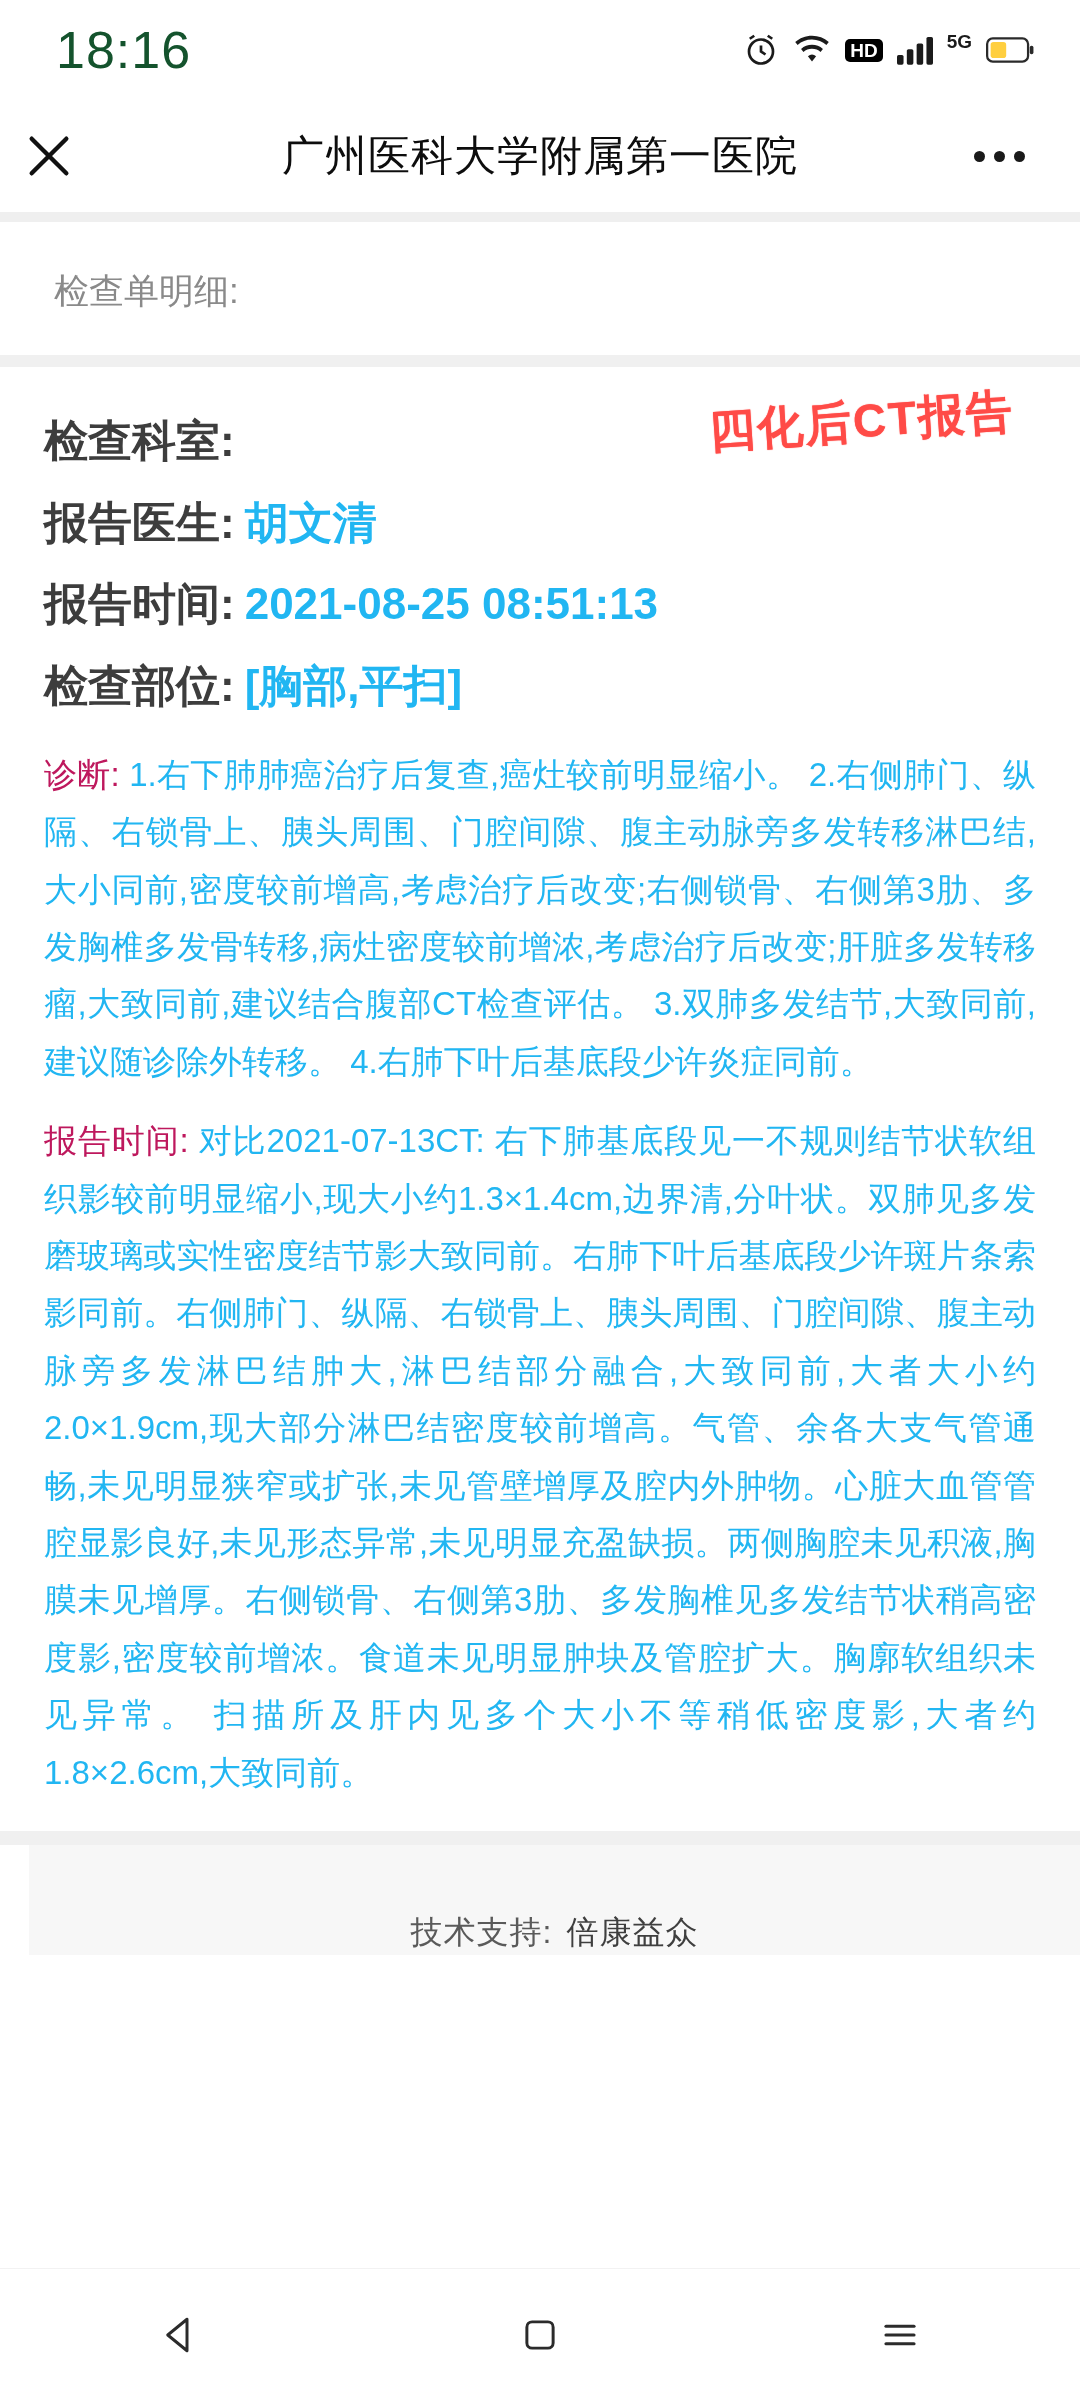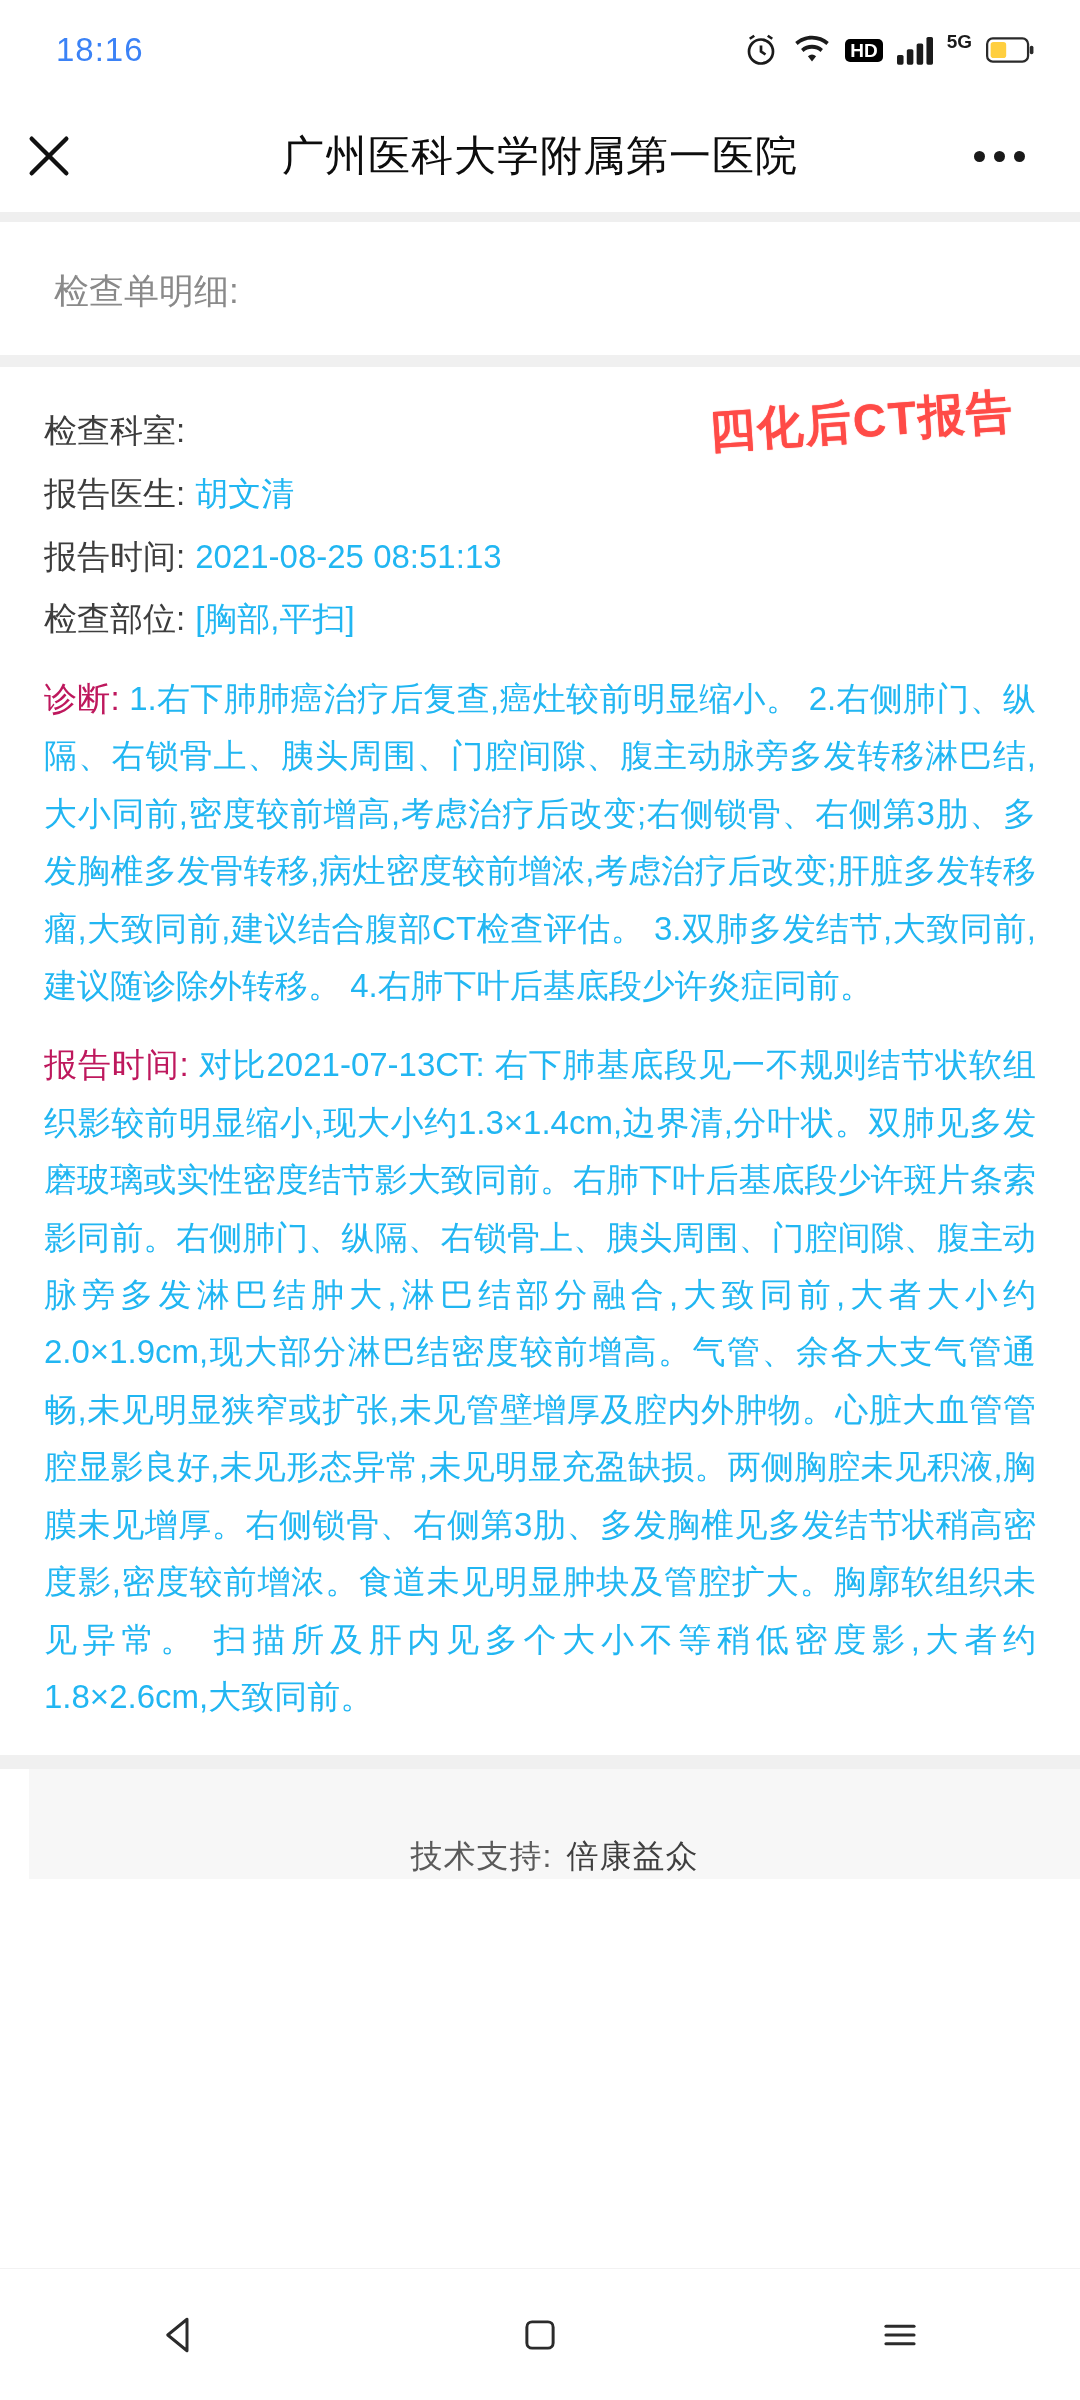--- a/index.html
+++ b/index.html
@@ -15,22 +15,22 @@
   
   .status-bar {
     height: 100px;
     padding: 0 46px 0 56px;
     display: flex;
     align-items: center;
     justify-content: space-between;
     background: #ffffff;
   }
   .status-time {
-    font-size: 33px;
-    color: #3b82f6;
+    font-size: 52px;
+    color: #14532d;
     letter-spacing: 1px;
   }
   .status-icons {
     display: flex;
     align-items: center;
     gap: 14px;
   }
   .status-icons svg { display: block; }
   .hd-badge {
     font-size: 19px;
@@ -111,23 +111,24 @@
   }
 
   .report {
     background: #ffffff;
     padding: 36px 44px 30px 44px;
     position: relative;
   }
   .kv-row {
     display: flex;
     align-items: flex-end;
-    font-size: 33px;
+    font-size: 44px;
     line-height: 1.72;
     margin-bottom: 6px;
+    font-weight: bold;
   }
   .kv-label {
     color: #3d3d3d;
     white-space: nowrap;
   }
   .kv-value {
     color: #21b6f2;
     margin-left: 10px;
   }
 

